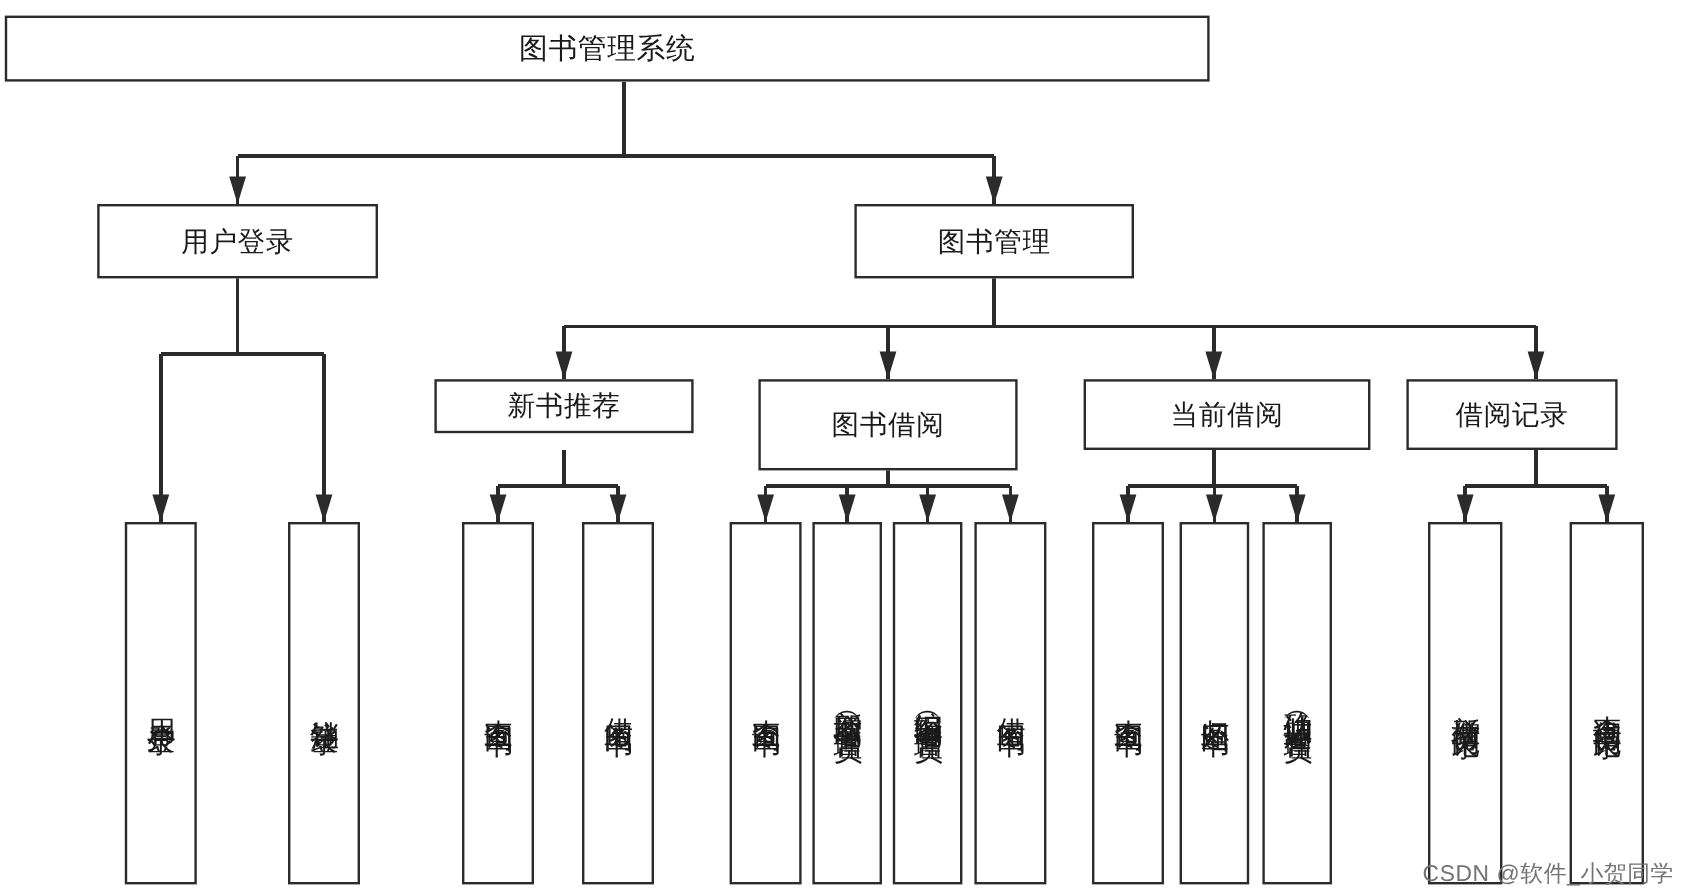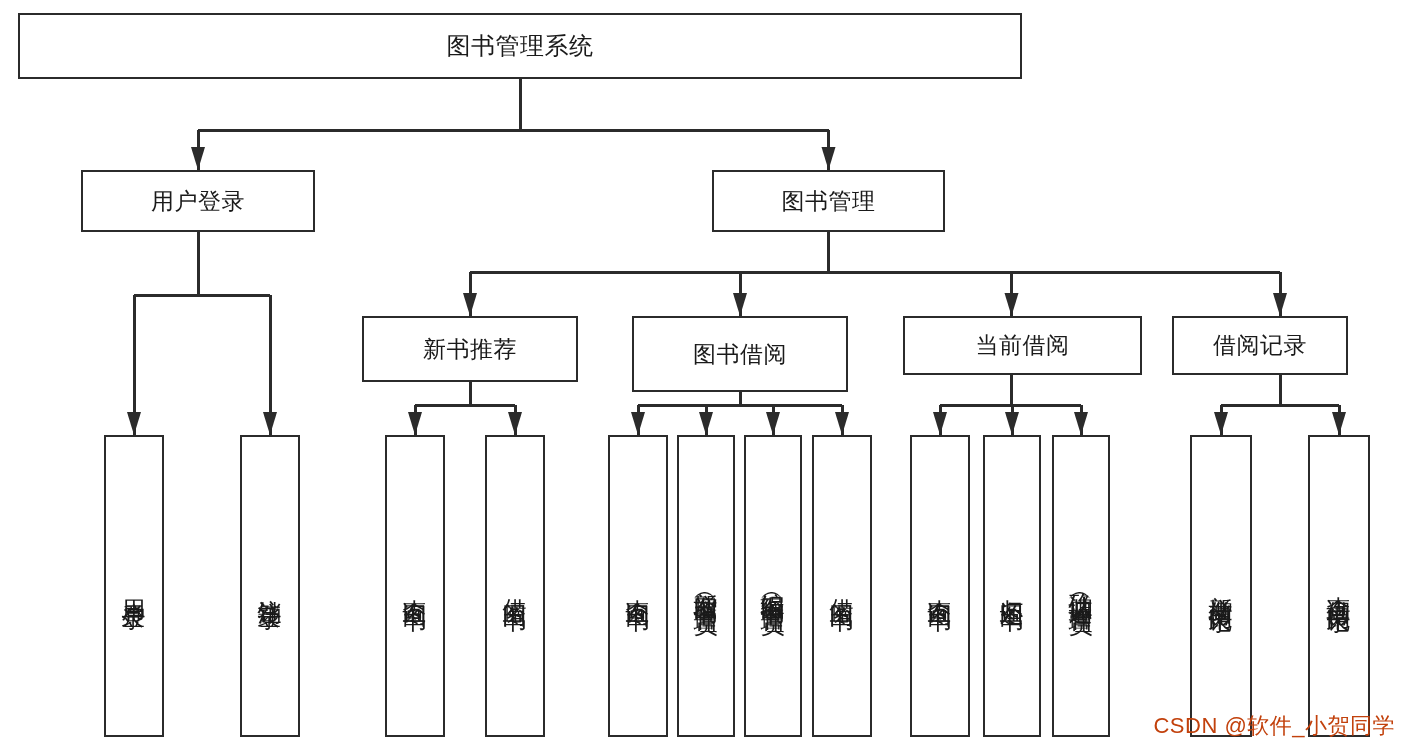--- a/index.html
+++ b/index.html
@@ -58,22 +58,22 @@
     text-orientation: upright;
     font-size: 24px;
     line-height: 1.30;
     letter-spacing: 3px;
     white-space: nowrap;
   }
   #watermark {
     position: absolute;
     right: 10px;
     bottom: 6px;
-    font-size: 22px;
-    color: #c2410c;
+    font-size: 19px;
+    color: #737373;
     letter-spacing: 0.5px;
     white-space: nowrap;
     pointer-events: none;
   }
 </style>
 </head>
 <body>
 
 <div id="canvas">
   <svg id="edges" viewBox="0 0 1405 747" xmlns="http://www.w3.org/2000/svg">
@@ -124,30 +124,30 @@
       <line x1="1081" y1="405" x2="1081" y2="435" stroke="#2b2b2b" stroke-width="3" shape-rendering="crispEdges"></line>
       <polygon points="1074,412 1088,412 1081,435" fill="#2b2b2b"></polygon>
       <line x1="1280" y1="375" x2="1280" y2="405" stroke="#2b2b2b" stroke-width="3" shape-rendering="crispEdges"></line>
       <line x1="1221" y1="405" x2="1339" y2="405" stroke="#2b2b2b" stroke-width="3" shape-rendering="crispEdges"></line>
       <line x1="1221" y1="405" x2="1221" y2="435" stroke="#2b2b2b" stroke-width="3" shape-rendering="crispEdges"></line>
       <polygon points="1214,412 1228,412 1221,435" fill="#2b2b2b"></polygon>
       <line x1="1339" y1="405" x2="1339" y2="435" stroke="#2b2b2b" stroke-width="3" shape-rendering="crispEdges"></line>
       <polygon points="1332,412 1346,412 1339,435" fill="#2b2b2b"></polygon>
     </svg>
   <div id="nodes">
-      <div class="node horiz root" style="left: 18px; top: 13px; width: 1004px; height: 66px;">
+      <div class="node horiz root" style="left: 4px; top: 13px; width: 1004px; height: 55px;">
         <span class="label">图书管理系统</span>
       </div>
       <div class="node horiz" style="left: 81px; top: 170px; width: 234px; height: 62px;">
         <span class="label">用户登录</span>
       </div>
       <div class="node horiz" style="left: 712px; top: 170px; width: 233px; height: 62px;">
         <span class="label">图书管理</span>
       </div>
-      <div class="node horiz" style="left: 362px; top: 316px; width: 216px; height: 66px;">
+      <div class="node horiz" style="left: 362px; top: 316px; width: 216px; height: 45px;">
         <span class="label">新书推荐</span>
       </div>
       <div class="node horiz" style="left: 632px; top: 316px; width: 216px; height: 76px;">
         <span class="label">图书借阅</span>
       </div>
       <div class="node horiz" style="left: 903px; top: 316px; width: 239px; height: 59px;">
         <span class="label">当前借阅</span>
       </div>
       <div class="node horiz" style="left: 1172px; top: 316px; width: 176px; height: 59px;">
         <span class="label">借阅记录</span>

